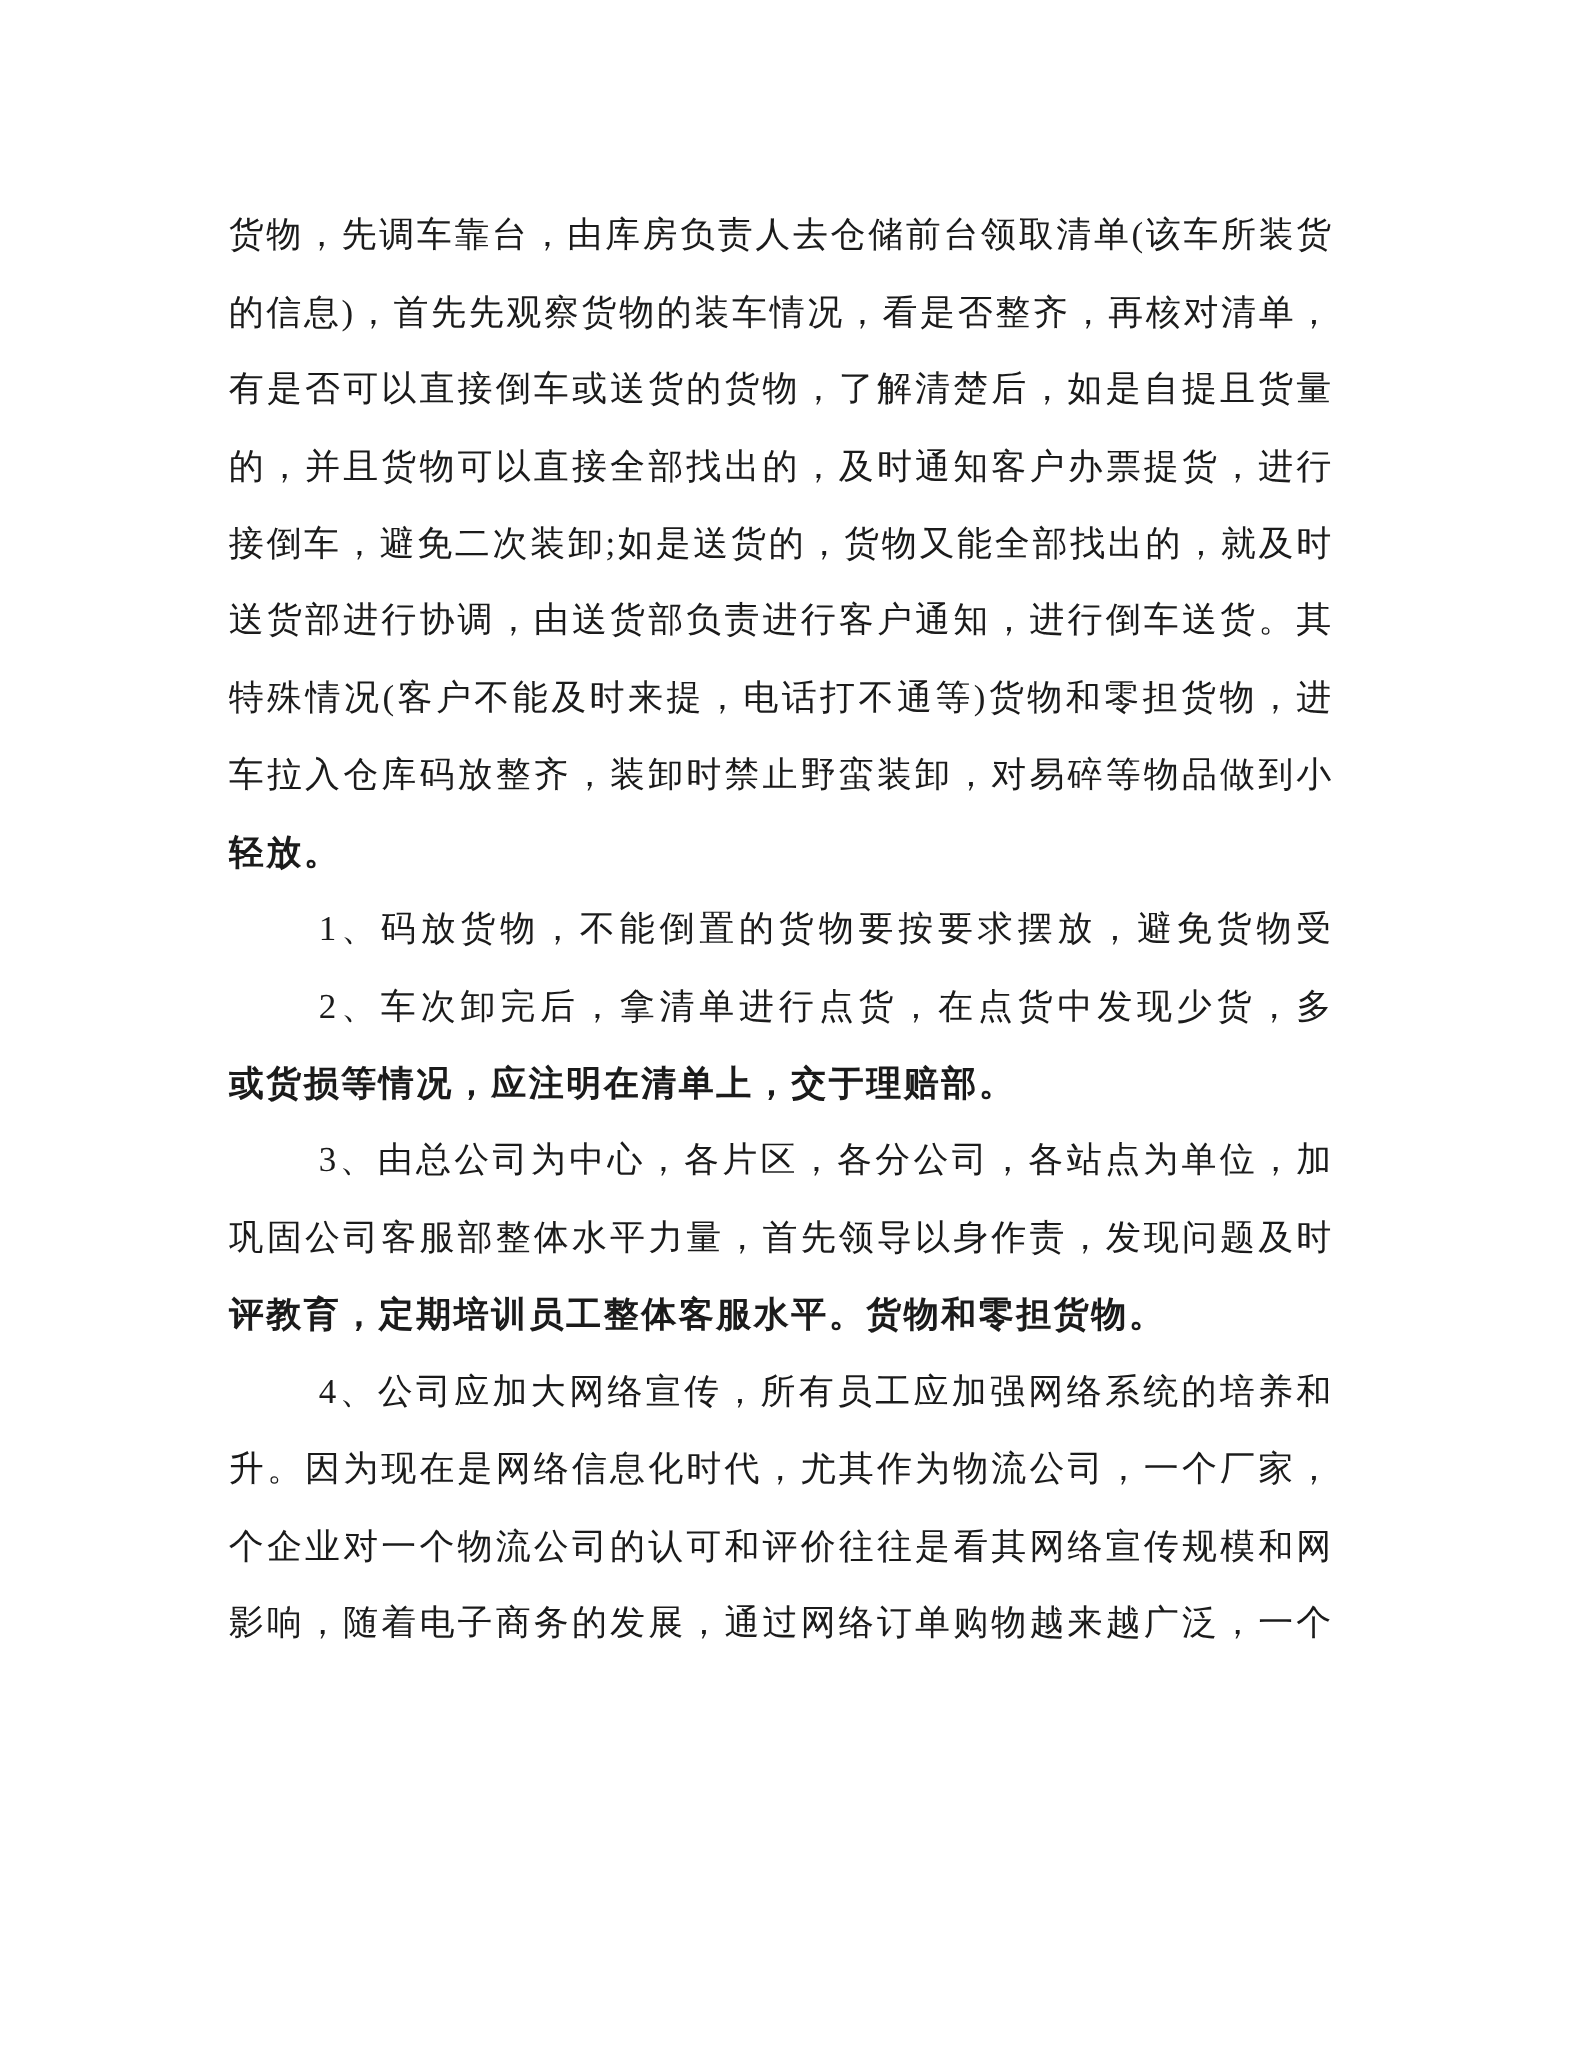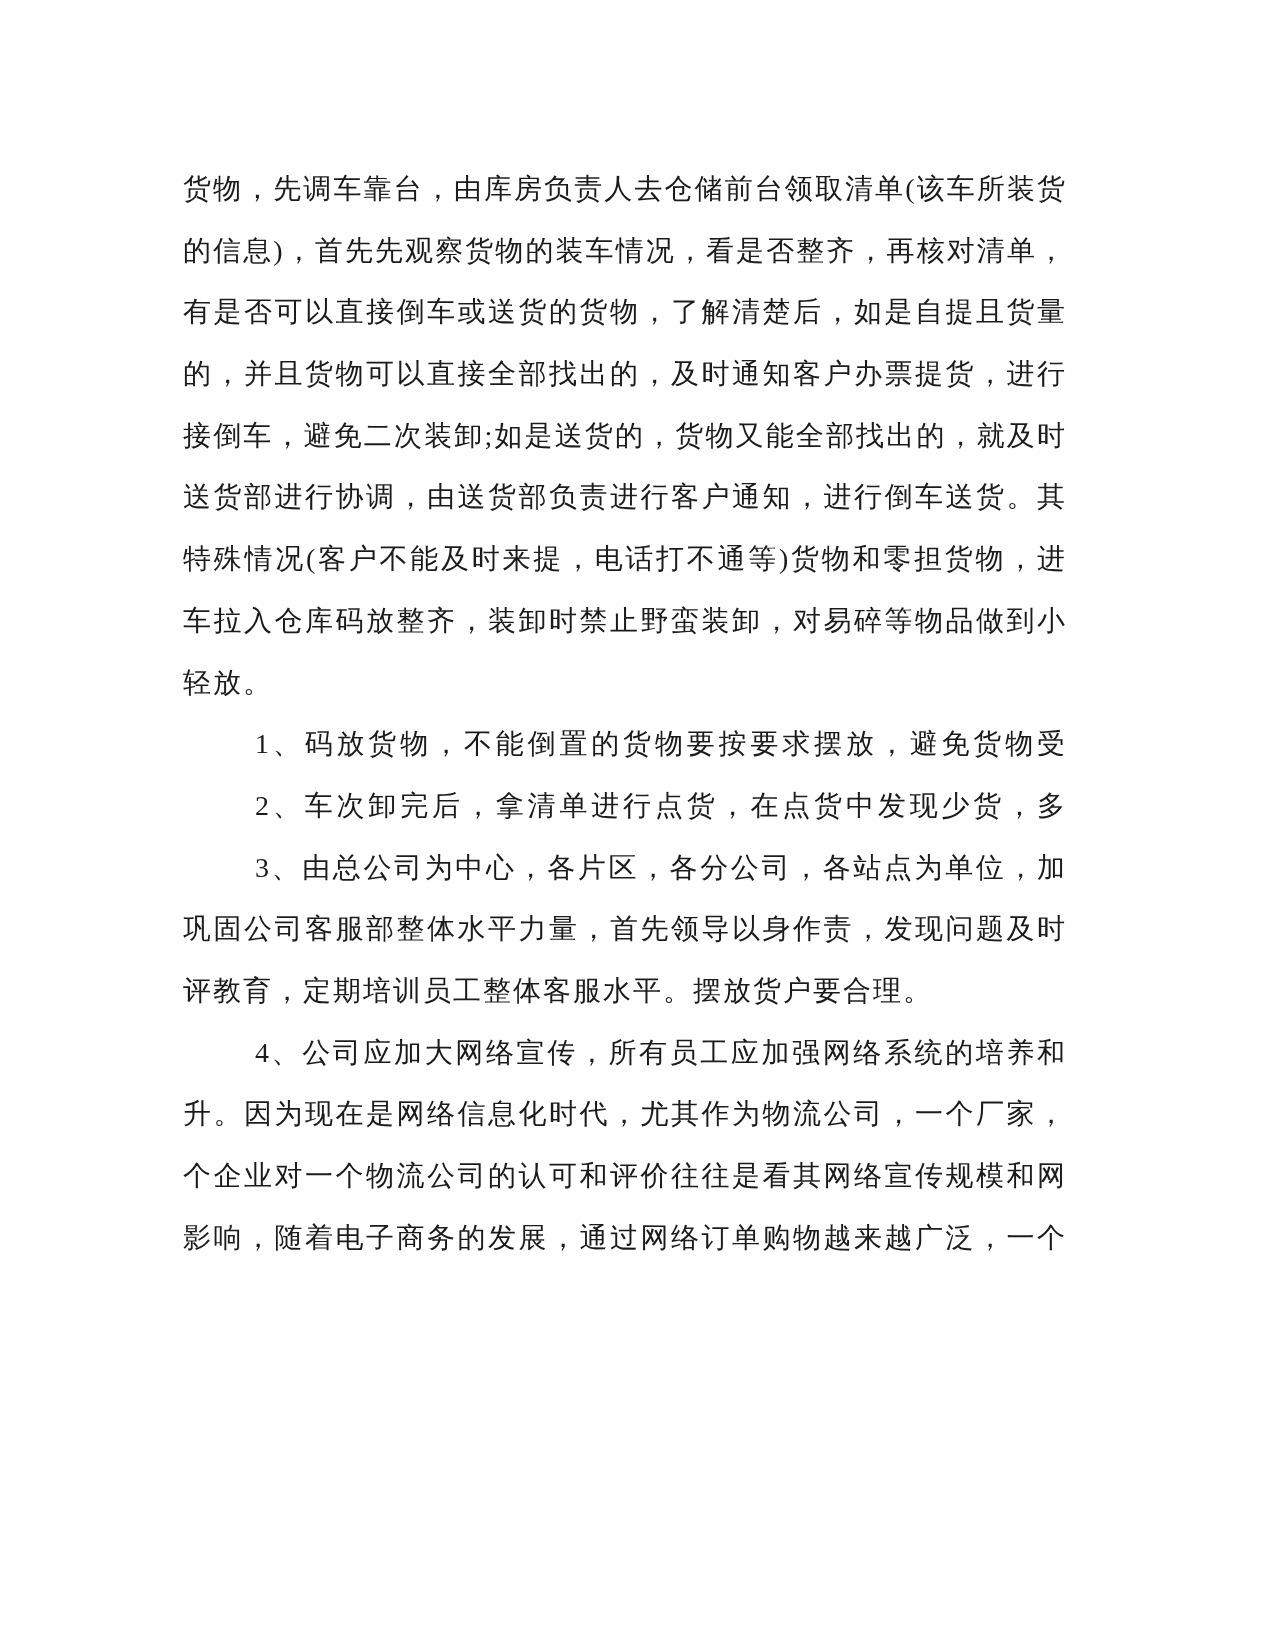--- a/index.html
+++ b/index.html
@@ -35,20 +35,21 @@
     height: 61.7px;
     letter-spacing: 2px;
     color: #1b1b1b;
     text-align: justify;
     text-align-last: justify;
     overflow: hidden;
   }
   .line.para-end {
     text-align: left;
     text-align-last: left;
+    font-weight: bold;
   }
   .line.indent {
     text-indent: 72px;
   }
 </style>
 </head>
 <body>
 
 <div class="page">
   <div class="text-block">
@@ -61,25 +62,26 @@
         <div class="line">送货部进行协调，由送货部负责进行客户通知，进行倒车送货。其他</div>
         <div class="line">特殊情况(客户不能及时来提，电话打不通等)货物和零担货物，进行卸</div>
         <div class="line">车拉入仓库码放整齐，装卸时禁止野蛮装卸，对易碎等物品做到小心</div>
         <div class="line para-end">轻放。</div>
       </div>
       <div class="paragraph">
         <div class="line indent">1、码放货物，不能倒置的货物要按要求摆放，避免货物受损，</div>
       </div>
       <div class="paragraph">
         <div class="line indent">2、车次卸完后，拿清单进行点货，在点货中发现少货，多货，</div>
+        <div class="line para-end">或货损等情况，应注明在清单上，交于理赔部。</div>
       </div>
       <div class="paragraph">
         <div class="line indent">3、由总公司为中心，各片区，各分公司，各站点为单位，加大</div>
         <div class="line">巩固公司客服部整体水平力量，首先领导以身作责，发现问题及时批</div>
-        <div class="line para-end">评教育，定期培训员工整体客服水平。摆放货户要合理。</div>
+        <div class="line para-end">评教育，定期培训员工整体客服水平。货物和零担货物。</div>
       </div>
       <div class="paragraph">
         <div class="line indent">4、公司应加大网络宣传，所有员工应加强网络系统的培养和提</div>
         <div class="line">升。因为现在是网络信息化时代，尤其作为物流公司，一个厂家，一</div>
         <div class="line">个企业对一个物流公司的认可和评价往往是看其网络宣传规模和网络</div>
         <div class="line">影响，随着电子商务的发展，通过网络订单购物越来越广泛，一个好</div>
       </div>
     </div>
 </div>
 

